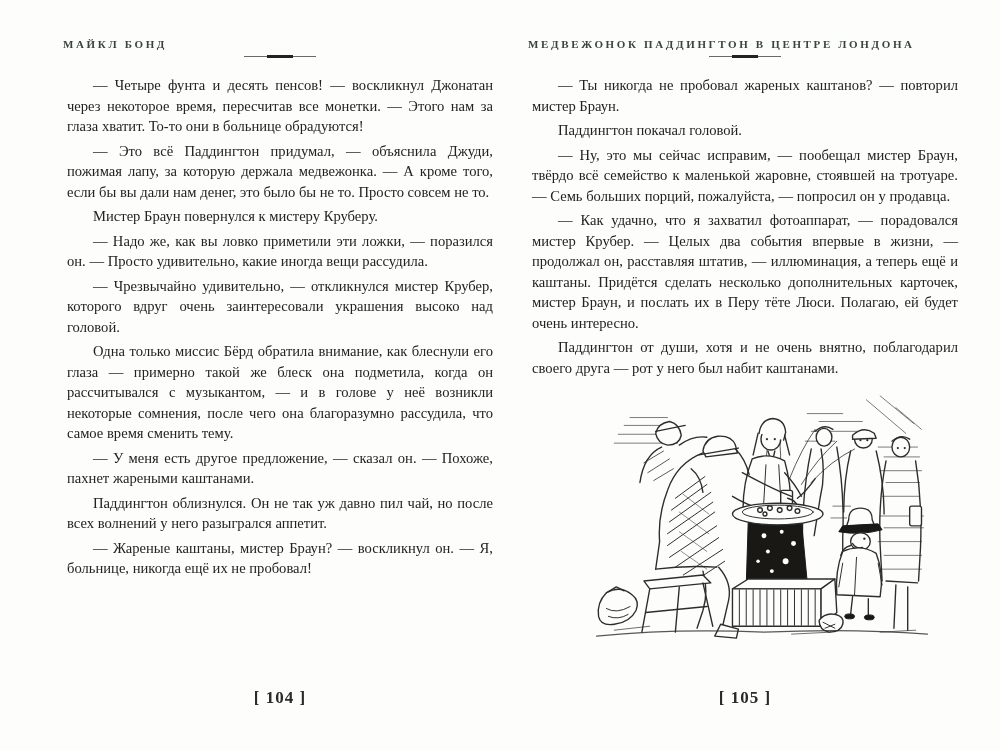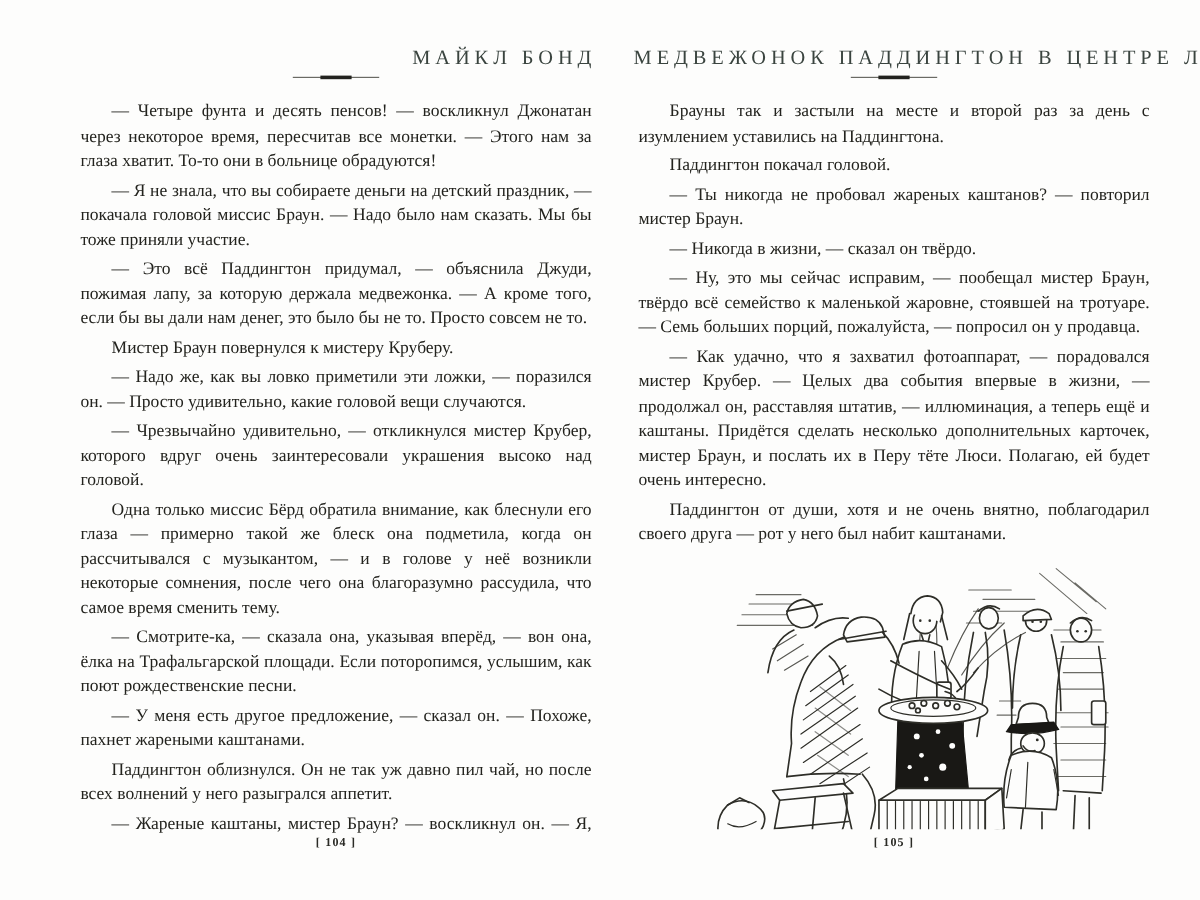--- a/index.html
+++ b/index.html
@@ -6,81 +6,77 @@
   body{
     width:1000px;height:750px;overflow:hidden;
     background:#fdfdfc;
     font-family:"Liberation Serif","DejaVu Serif",serif;
   }
   .spread{position:relative;width:1000px;height:750px;background:#fdfdfc;}
   .page{position:absolute;top:0;height:750px;width:434px;}
   .page-left{left:63px;}
   .page-right{left:528px;}
   .running-header{
-    margin-top:38px;text-align:right;
-    font-size:17px;font-weight:normal;letter-spacing:0.24em;
+    margin-top:38px;text-align:left;
+    font-size:11px;font-weight:bold;letter-spacing:0.24em;
     color:#3a443f;white-space:nowrap;
   }
   .rule{position:relative;width:72px;height:3px;margin:5px auto 0;}
   .rule::before{content:"";position:absolute;left:0;right:0;top:1px;height:1px;background:#6a6a64;}
   .rule::after{content:"";position:absolute;left:23px;width:26px;top:0;height:3px;background:#23231f;}
   .body-text{margin-top:13px;overflow:hidden;color:#23231e;}
   .page-left .body-text{height:620px;}
   .page-right .body-text{height:612px;}
   .body-text p{
     margin:4px;font-size:14.6px;line-height:20.5px;
     text-align:justify;text-indent:26px;
     color:#23231e;
   }
   .illustration-wrap{
     width:364px;margin:10px 0 0 52px;
   }
   .pagenum{
     position:absolute;bottom:42px;left:0;right:0;text-align:center;
-    font-size:10px;font-weight:bold;color:#2b2b26;letter-spacing:1px;
+    font-size:17px;font-weight:bold;color:#2b2b26;letter-spacing:1px;
   }
   svg .ink{fill:none;stroke:#2e2e28;stroke-width:1.4;stroke-linecap:round;stroke-linejoin:round;}
   svg .thin{stroke-width:1;}
   svg .hatch{stroke:#3a3a33;stroke-width:0.9;opacity:0.75;}
   svg .dark{fill:#191815;stroke:#191815;}
   svg .paper{fill:#fdfdfc;}
 </style>
 </head>
 <body>
 
 <div class="spread">
 
   <div class="page page-left">
     <div class="running-header">МАЙКЛ БОНД</div>
     <div class="rule"></div>
     <div class="body-text">
         <p>— Четыре фунта и десять пенсов! — воскликнул Джонатан через некоторое время, пересчитав все монетки. — Этого нам за глаза хватит. То-то они в больнице обрадуются!</p>
-        <p>— Я не знала, что вы собираете деньги на детский праздник, — покачала головой миссис Браун. — Надо было нам сказать. Мы бы тоже приняли участие.</p>
         <p>— Это всё Паддингтон придумал, — объяснила Джуди, пожимая лапу, за которую держала медвежонка. — А кроме того, если бы вы дали нам денег, это было бы не то. Просто совсем не то.</p>
         <p>Мистер Браун повернулся к мистеру Круберу.</p>
-        <p>— Надо же, как вы ловко приметили эти ложки, — поразился он. — Просто удивительно, какие головой вещи случаются.</p>
+        <p>— Надо же, как вы ловко приметили эти ложки, — поразился он. — Просто удивительно, какие иногда вещи рассудила.</p>
         <p>— Чрезвычайно удивительно, — откликнулся мистер Крубер, которого вдруг очень заинтересовали украшения высоко над головой.</p>
         <p>Одна только миссис Бёрд обратила внимание, как блеснули его глаза — примерно такой же блеск она подметила, когда он рассчитывался с музыкантом, — и в голове у неё возникли некоторые сомнения, после чего она благоразумно рассудила, что самое время сменить тему.</p>
-        <p>— Смотрите-ка, — сказала она, указывая вперёд, — вон она, ёлка на Трафальгарской площади. Если поторопимся, услышим, как поют рождественские песни.</p>
         <p>— У меня есть другое предложение, — сказал он. — Похоже, пахнет жареными каштанами.</p>
         <p>Паддингтон облизнулся. Он не так уж давно пил чай, но после всех волнений у него разыгрался аппетит.</p>
         <p>— Жареные каштаны, мистер Браун? — воскликнул он. — Я, больнице, никогда ещё их не пробовал!</p>
       </div>
     <div class="pagenum">[ 104 ]</div>
   </div>
 
   <div class="page page-right">
     <div class="running-header">МЕДВЕЖОНОК ПАДДИНГТОН В ЦЕНТРЕ ЛОНДОНА</div>
     <div class="rule"></div>
     <div class="body-text">
       <div>
-          <p>Брауны так и застыли на месте и второй раз за день с изумлением уставились на Паддингтона.</p>
+          <p>— Ты никогда не пробовал жареных каштанов? — повторил мистер Браун.</p>
           <p>Паддингтон покачал головой.</p>
-          <p>— Ты никогда не пробовал жареных каштанов? — повторил мистер Браун.</p>
-          <p>— Никогда в жизни, — сказал он твёрдо.</p>
           <p>— Ну, это мы сейчас исправим, — пообещал мистер Браун, твёрдо всё семейство к маленькой жаровне, стоявшей на тротуаре. — Семь больших порций, пожалуйста, — попросил он у продавца.</p>
           <p>— Как удачно, что я захватил фотоаппарат, — порадовался мистер Крубер. — Целых два события впервые в жизни, — продолжал он, расставляя штатив, — иллюминация, а теперь ещё и каштаны. Придётся сделать несколько дополнительных карточек, мистер Браун, и послать их в Перу тёте Люси. Полагаю, ей будет очень интересно.</p>
           <p>Паддингтон от души, хотя и не очень внятно, поблагодарил своего друга — рот у него был набит каштанами.</p>
         </div>
 
       <div class="illustration-wrap" aria-label="Рисунок пером: продавец жареных каштанов сидит на табурете у жаровни на тротуаре, вокруг стоят Брауны, а справа — Паддингтон в шляпе с каштанами">
         <svg viewBox="0 0 360 258" width="364" height="254" role="img">
 
           <path class="ink hatch" d="M40 38h46 M34 47h58 M30 56h64 M46 30h38 M226 26h36 M238 34h44 M230 44h52 M224 54h30 M298 60h40 M304 70h36 M300 84h42 M306 96h34 M302 110h38 M300 130h44 M304 142h40 M298 156h44 M304 170h38 M300 184h42 M252 120h18 M250 132h16"></path>
           <path class="ink hatch" d="M286 12l40 34 M300 8l34 28 M316 20l26 22" opacity="0.5"></path>

